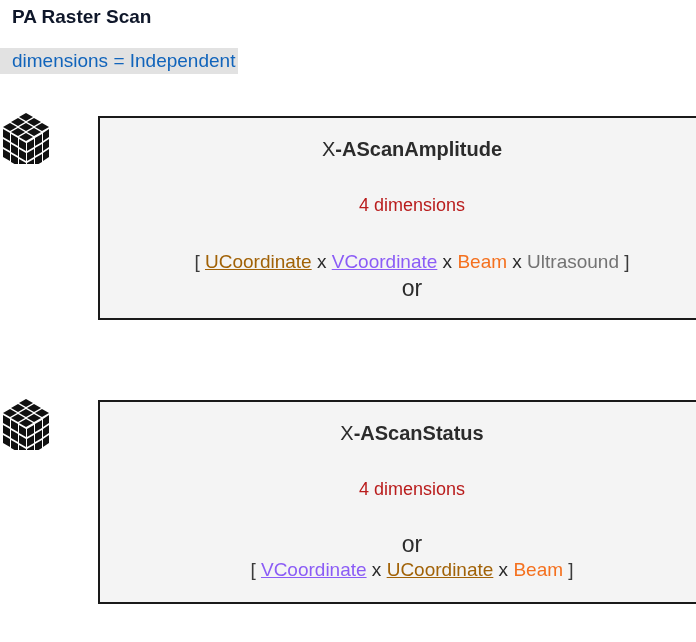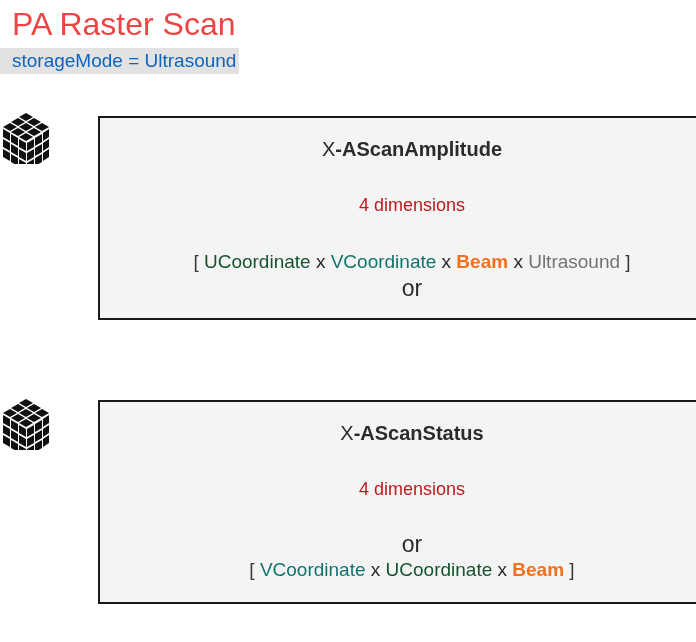--- a/index.html
+++ b/index.html
@@ -13,23 +13,23 @@
     position: relative;
     font-family: "Liberation Sans", "DejaVu Sans", sans-serif;
     overflow: hidden;
   }
 
   
   .page-title {
     position: absolute;
     left: 12px;
     top: 6px;
-    font-size: 32px;
-    font-weight: normal;
-    color: #ef4444;
+    font-size: 19px;
+    font-weight: bold;
+    color: #0f172a;
     letter-spacing: 0px;
     white-space: nowrap;
   }
   .subtitle-wrap {
     position: absolute;
     left: 0px;
     top: 48px;
     height: 26px;
   }
   .subtitle {
@@ -89,34 +89,34 @@
     color: #2b2b2b;
     white-space: nowrap;
   }
   .dims-or {
     font-size: 23px;
     line-height: 24px;
     color: #2b2b2b;
   }
 
   
-  .tok-u      { color: #14532d; }
-  .tok-v      { color: #0f766e; }
-  .tok-beam   { color: #f4701e; font-weight: bold; }
+  .tok-u      { color: #a16207; text-decoration: underline; }
+  .tok-v      { color: #8b5cf6; text-decoration: underline; }
+  .tok-beam   { color: #f4701e; }
   .tok-plain  { color: #737373; }
   .tok-sep    { color: #2b2b2b; }
   .tok-brk    { color: #3a3a3a; }
 </style>
 </head>
 <body>
 
 <div class="page-title">PA Raster Scan</div>
 
 <div class="subtitle-wrap">
-  <span class="subtitle">storageMode = Ultrasound</span>
+  <span class="subtitle">dimensions = Independent</span>
 </div>
 
 <div class="cube-icon" style="left:2px; top:112px;">
   <svg viewBox="0 0 48 52" width="48" height="52" aria-hidden="true">
     <g fill="#111111">
 
       <g>
         <polygon points="24,1 31,5 24,9 17,5"></polygon>
         <polygon points="32,6 39,10 32,14 25,10"></polygon>
         <polygon points="40,11 47,15 40,19 33,15"></polygon>

